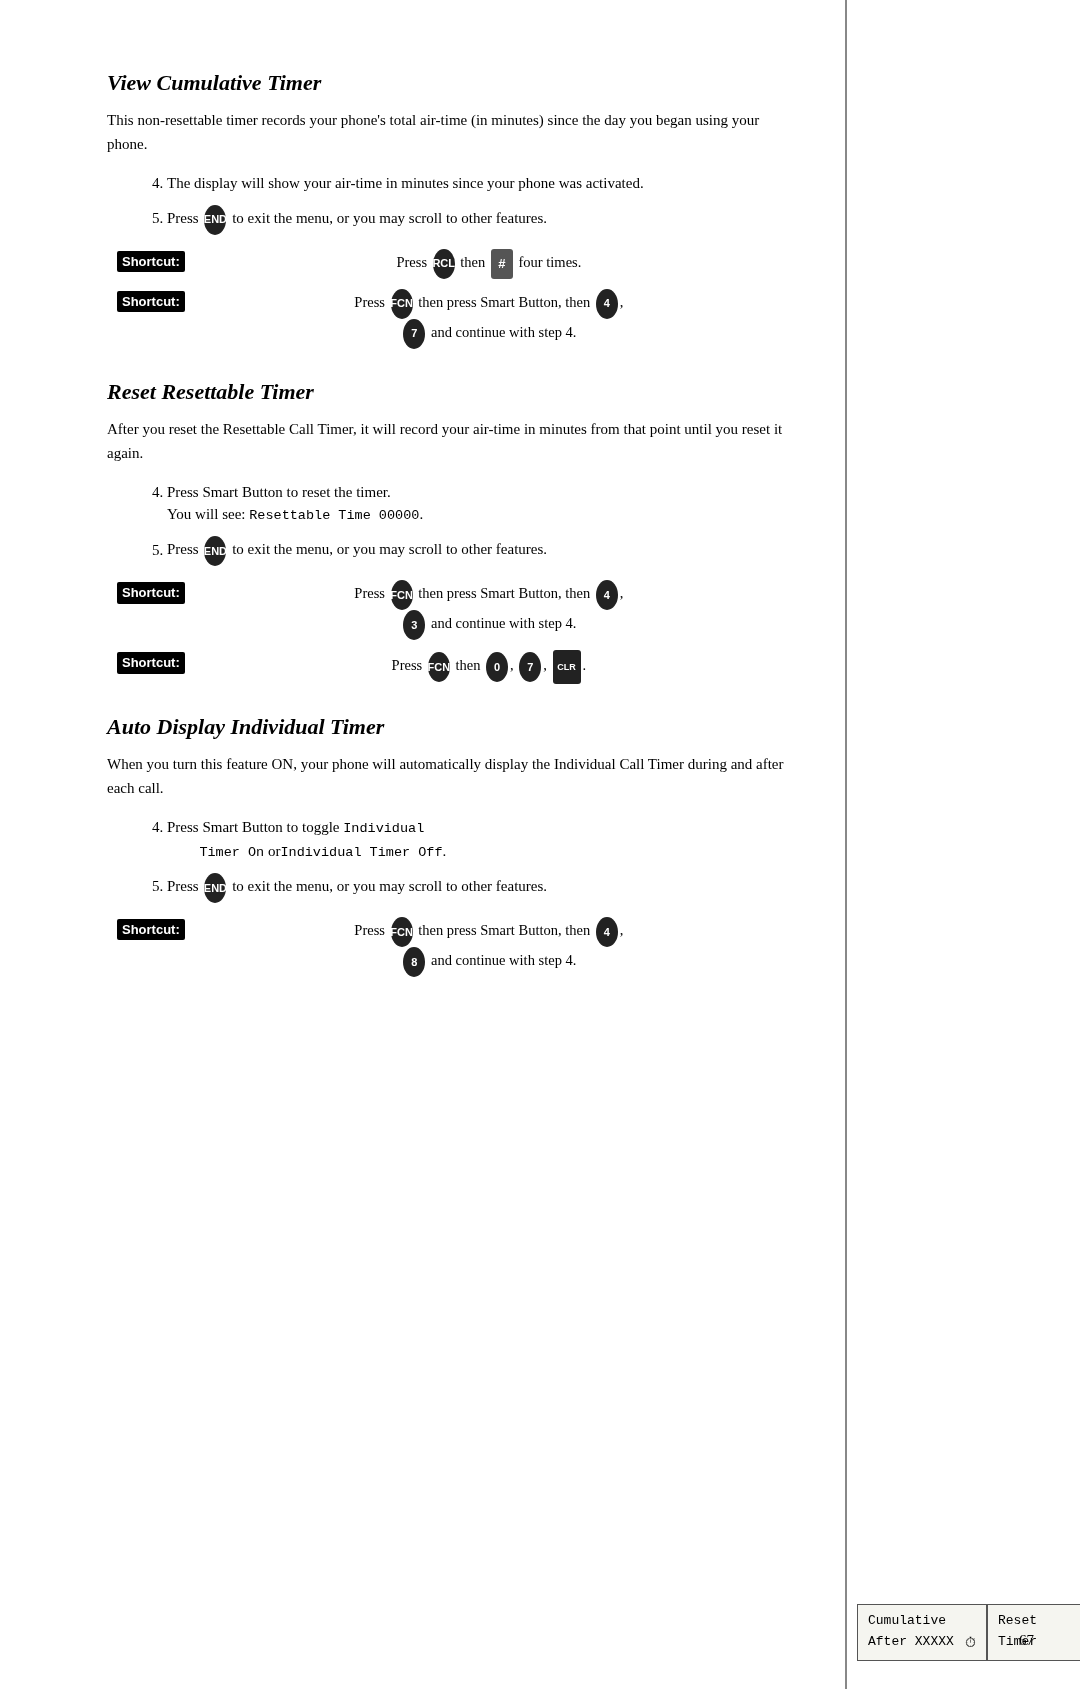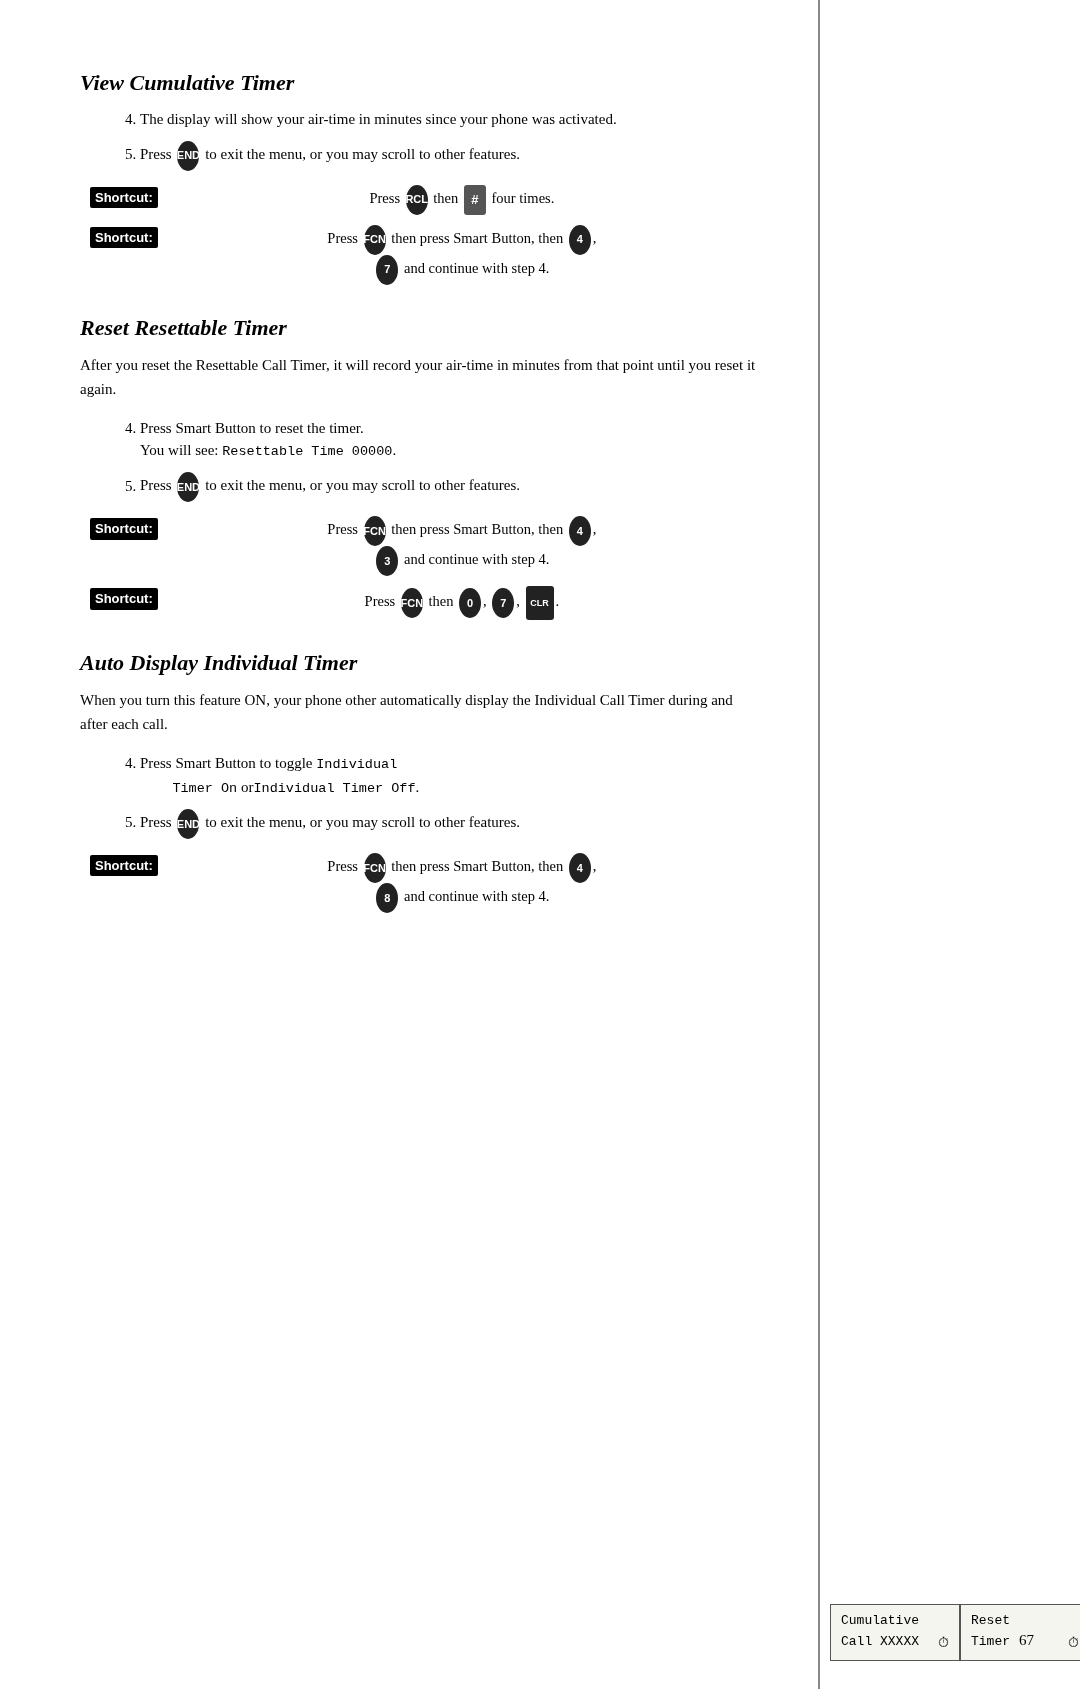--- a/index.html
+++ b/index.html
@@ -11,20 +11,21 @@
       width: 1080px;
       min-height: 1689px;
       position: relative;
     }
 
     .page-container {
       display: flex;
       width: 1080px;
       min-height: 1689px;
       position: relative;
+      padding-left: 27px;
     }
 
     .main-content {
       flex: 1;
       padding: 60px 60px 60px 80px;
       max-width: 820px;
     }
 
     .right-sidebar {
       width: 200px;
@@ -178,20 +179,21 @@
     }
   </style>
 </head>
 <body>
 
 <div class="page-container">
   <div class="main-content">
 
     <div class="section-block">
       <h2 class="section-title">View Cumulative Timer</h2>
+      <p class="section-body">This non-resettable timer records your phone's total air-time (in minutes) since the day you began using your phone.</p>
 
       <ol class="steps-list" start="4">
         <li class="step-item">
           <span>The display will show your air-time in minutes since your phone was activated.</span>
         </li>
         <li class="step-item">
           Press <span class="key-btn">END</span> to exit the menu, or you may scroll to other features.
         </li>
       </ol>
 
@@ -236,21 +238,21 @@
       <div class="shortcut-line">
         <span class="shortcut-label">Shortcut:</span>
         <span class="shortcut-text">
           Press <span class="key-btn">FCN</span> then <span class="key-btn">0</span>, <span class="key-btn">7</span>, <span class="clr-btn">CLR</span>.
         </span>
       </div>
     </div>
 
     <div class="section-block">
       <h2 class="section-title">Auto Display Individual Timer</h2>
-      <p class="section-body">When you turn this feature ON, your phone other automatically display the Individual Call Timer during and after each call.</p>
+      <p class="section-body">When you turn this feature ON, your phone will automatically display the Individual Call Timer during and after each call.</p>
 
       <ol class="steps-list" start="4">
         <li class="step-item">
           Press Smart Button to toggle <span class="mono">Individual<br>&nbsp;&nbsp;&nbsp;&nbsp;Timer On</span> or<span class="mono">Individual Timer Off</span>.
         </li>
         <li class="step-item">
           Press <span class="key-btn">END</span> to exit the menu, or you may scroll to other features.
         </li>
       </ol>
 
@@ -266,21 +268,21 @@
   </div>
 
   <div class="right-sidebar">
 
     <div style="margin-top: 155px;">
       <div class="lcd-box">
         <div class="lcd-box-inner">
           <span class="lcd-text">Cumulative</span>
         </div>
         <div class="lcd-box-inner">
-          <span class="lcd-text">Call XXXXX</span>
+          <span class="lcd-text">After XXXXX</span>
           <span class="lcd-icon">⏱</span>
         </div>
       </div>
     </div>
 
     <div style="margin-top: 295px; position: relative;">
       <div class="lcd-box">
         <div class="lcd-box-inner">
           <span class="lcd-text">Reset</span>
         </div>

